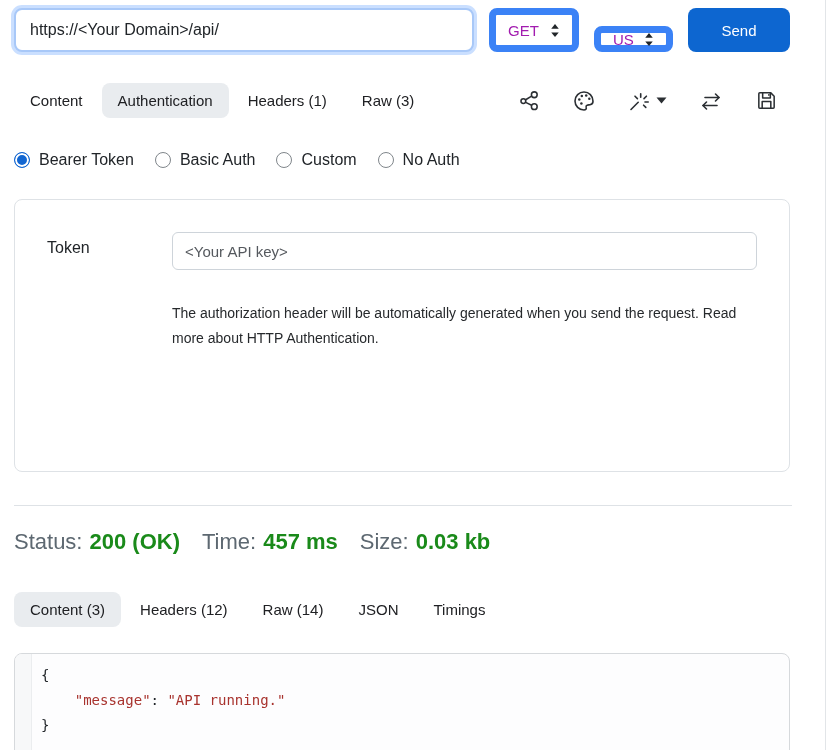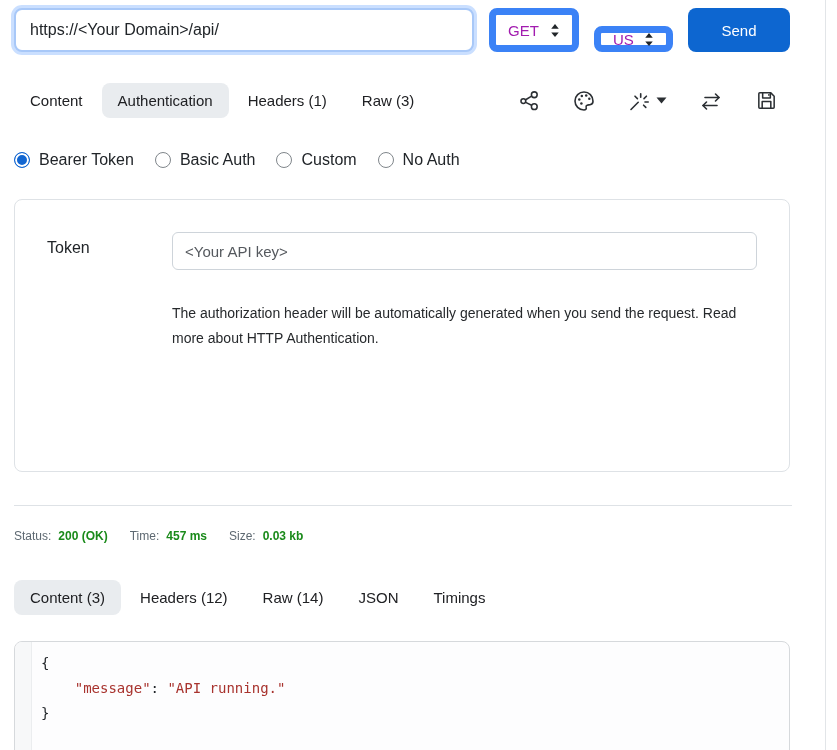--- a/index.html
+++ b/index.html
@@ -62,21 +62,21 @@
   .token-main { flex:1; }
   .token-input {
     width:100%; height:38px; border:1px solid #ced4da; border-radius:6px;
     padding:0 12px; font-size:15px; color:#55595e;
     font-family:"Liberation Sans", sans-serif; outline:none;
   }
   .token-help { margin-top:31px; font-size:14px; line-height:25px; color:#26292c; max-width:600px; }
 
   
   .divider { margin-top:33px; width:778px; border-top:1px solid #dee2e6; }
-  .status-row { margin-top:23px; display:flex; gap:22px; font-size:12px; align-items:baseline; }
+  .status-row { margin-top:23px; display:flex; gap:22px; font-size:22px; align-items:baseline; }
   .stat-label { color:#5d6871; margin-right:7px; }
   .stat-value { color:#1a8a1a; font-weight:700; }
 
   
   .response-tabs { margin-top:37px; }
 
   
   .code-panel {
     margin-top:26px; height:120px; border:1px solid #d6d9dc; border-radius:8px;
     background:#fdfdfe; display:flex; overflow:hidden;

